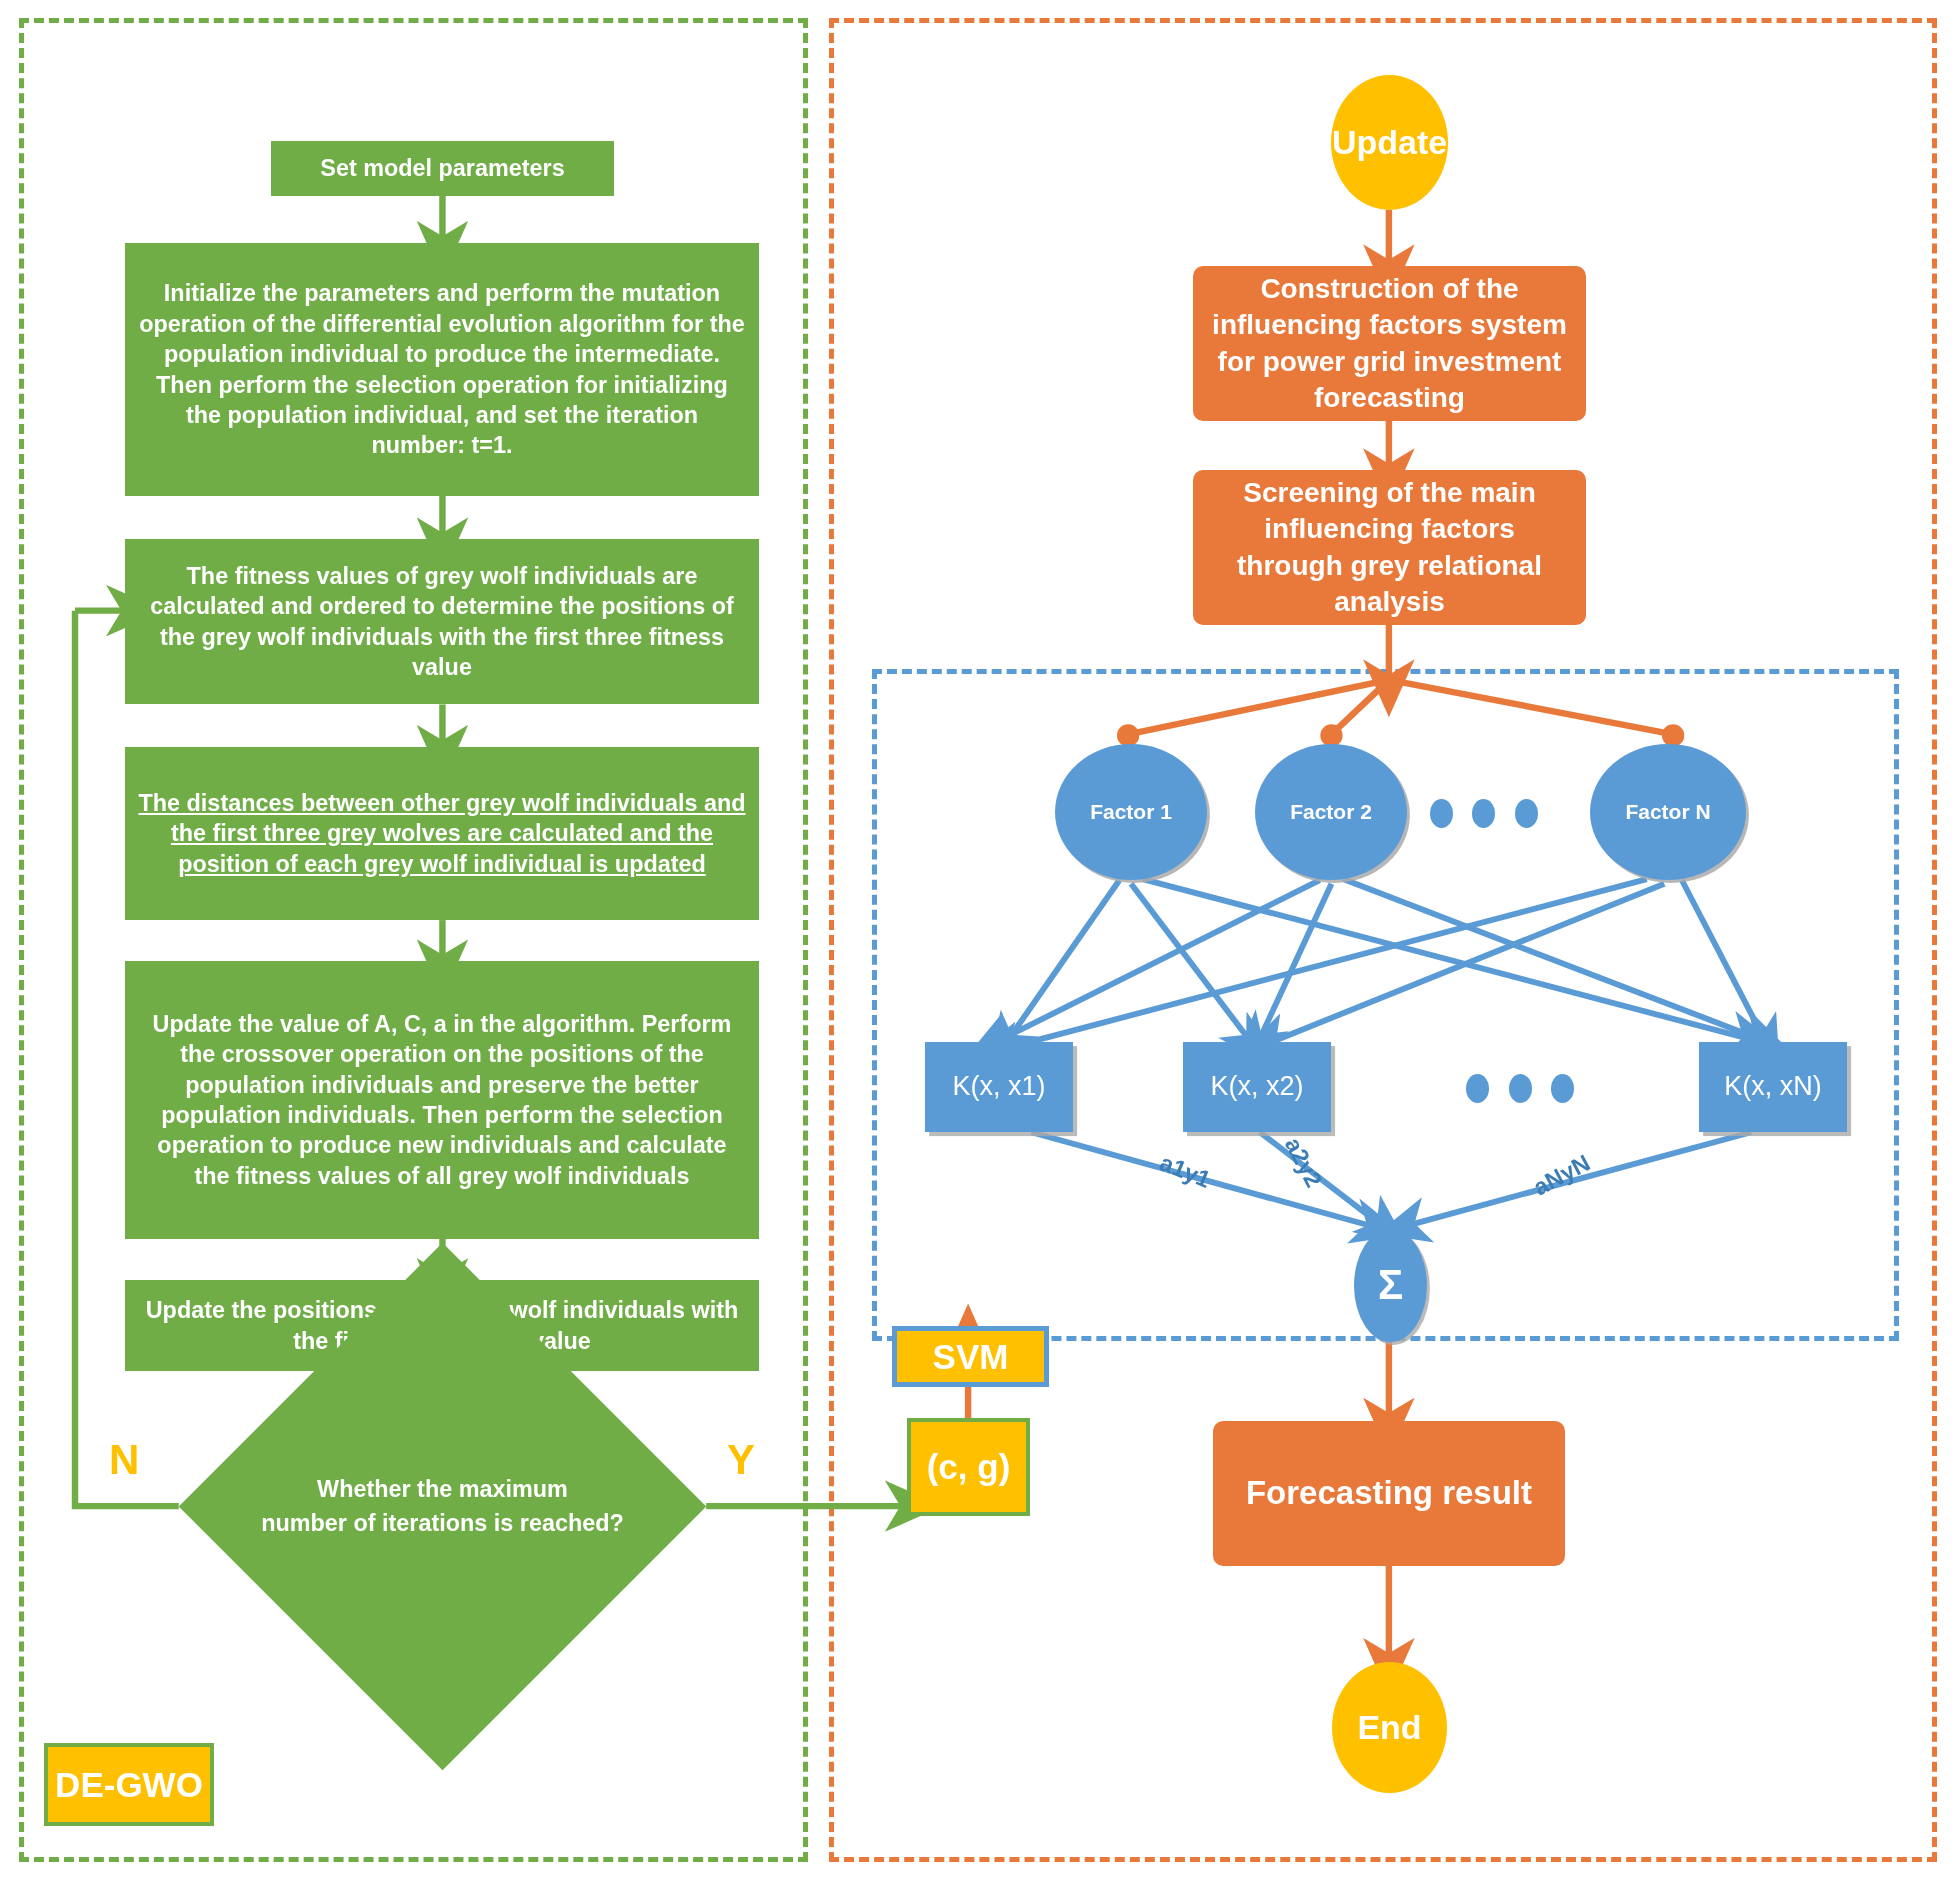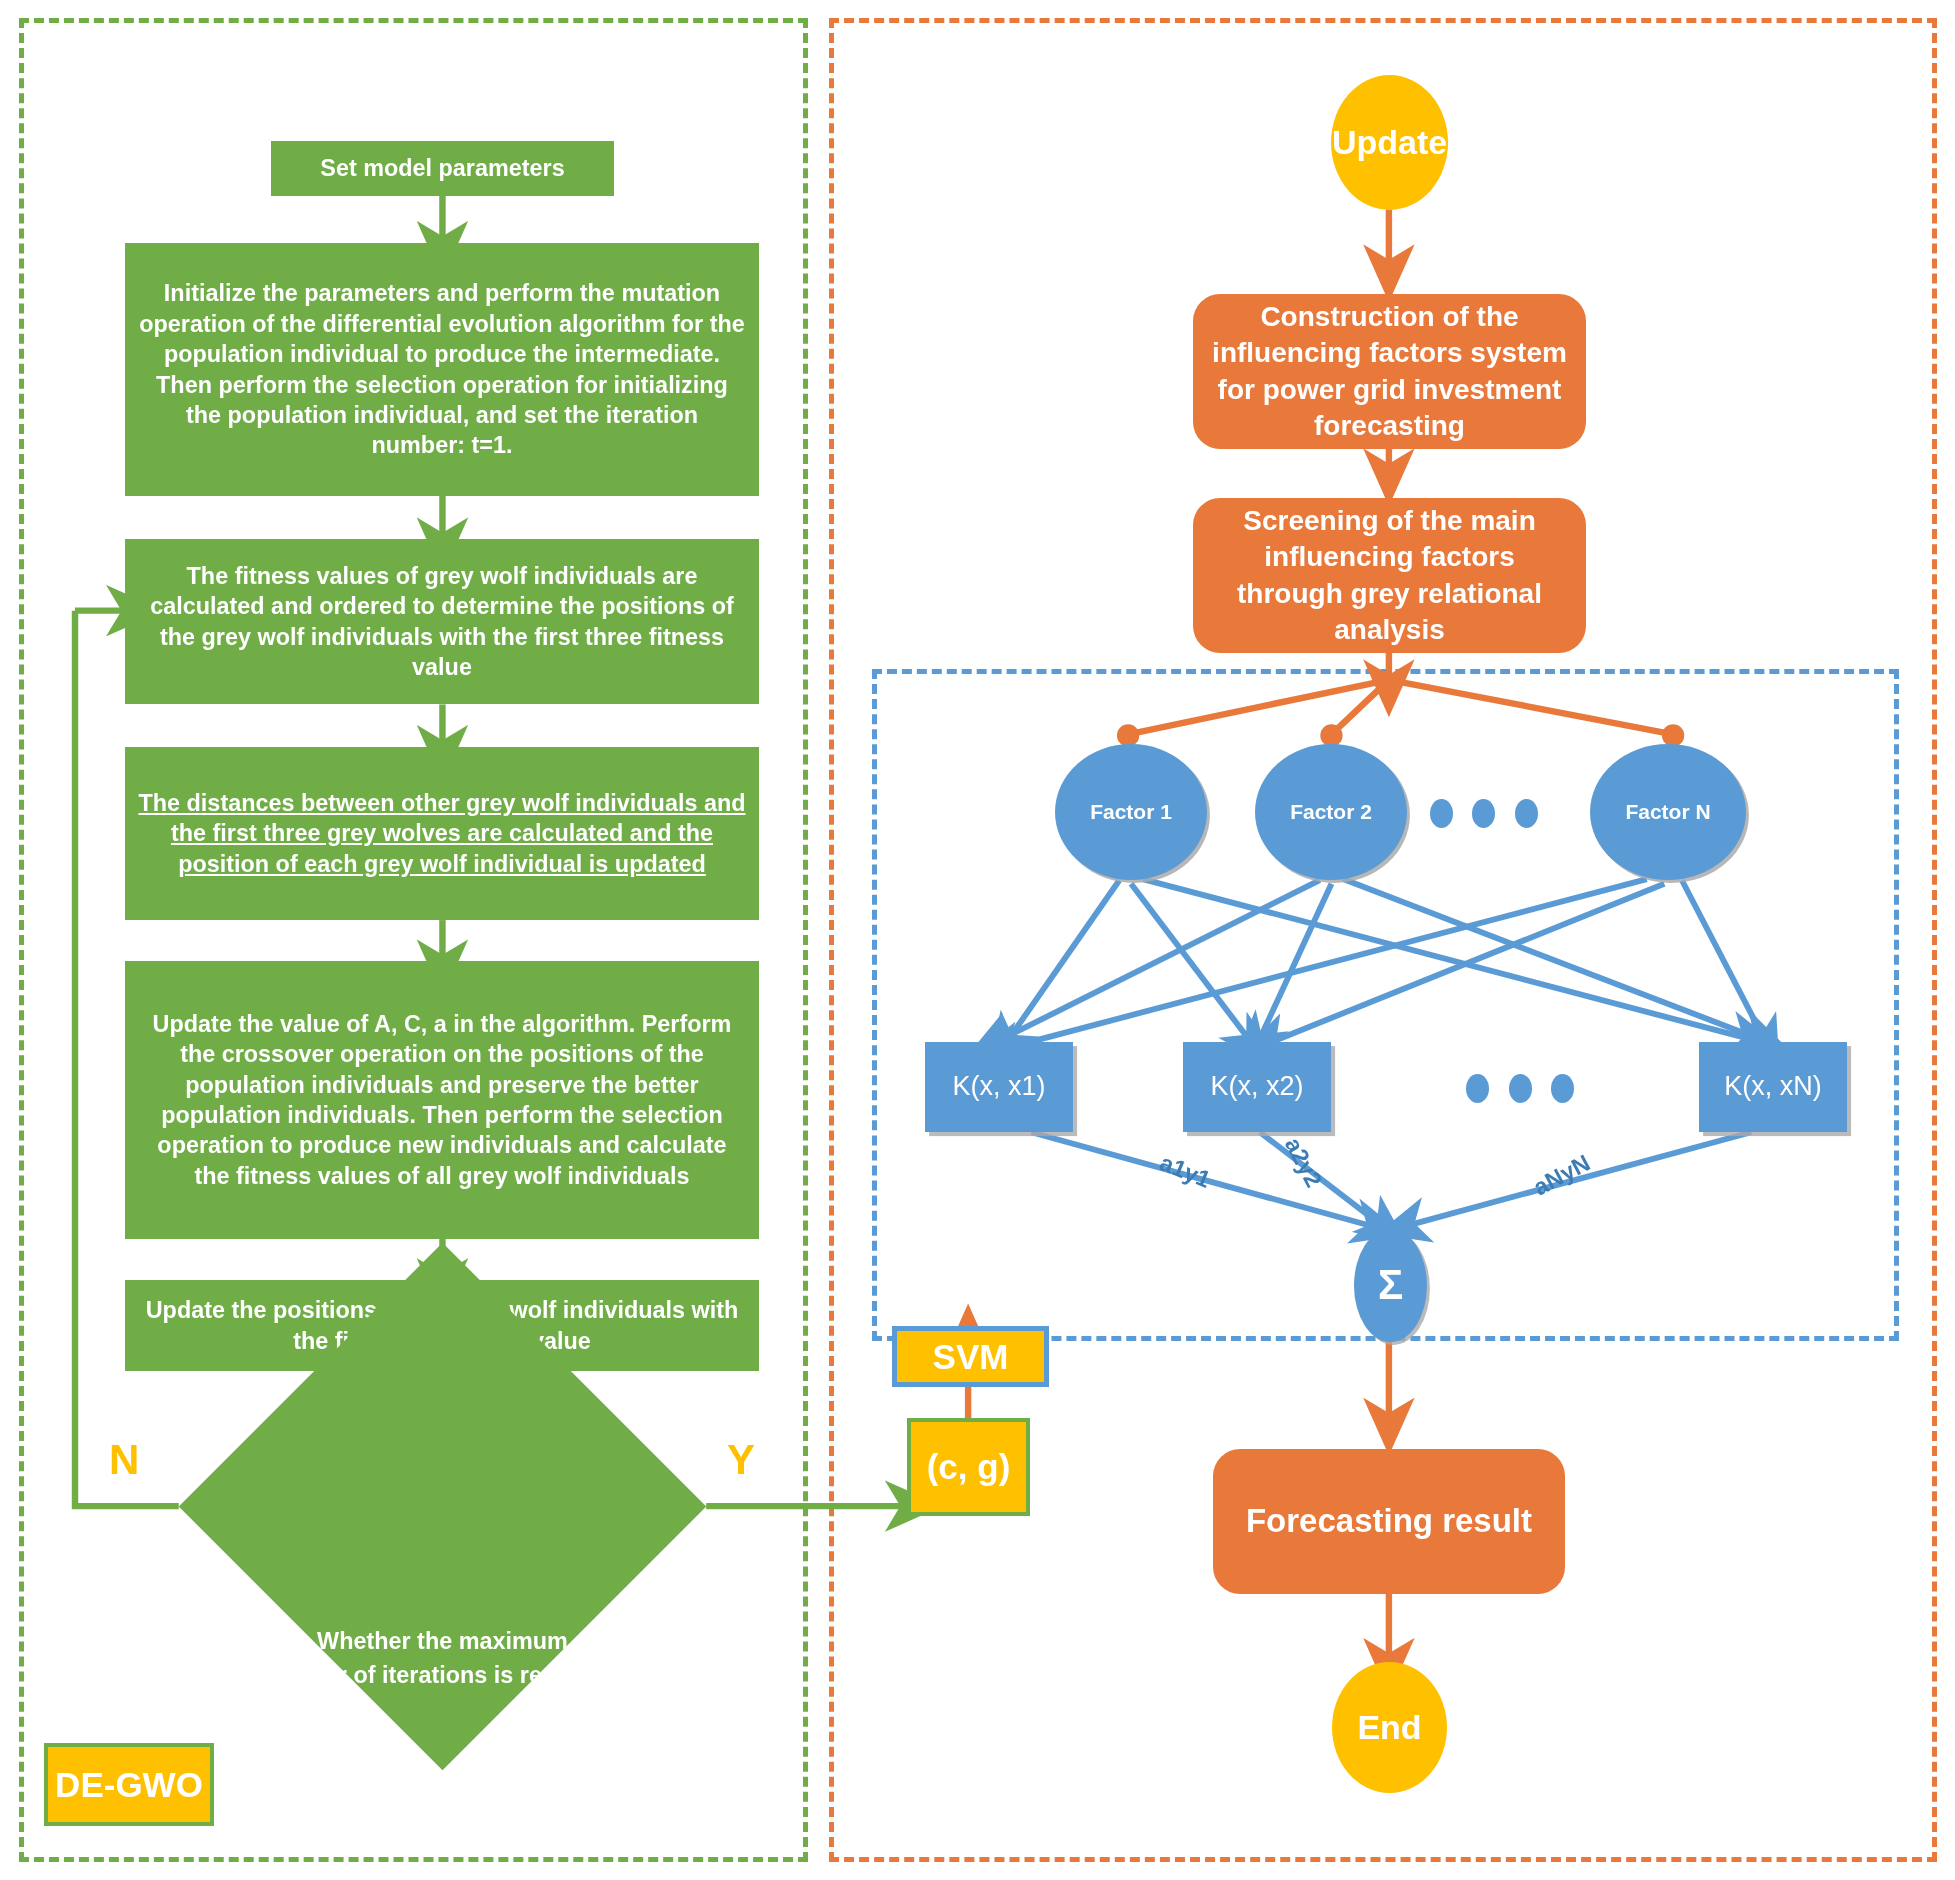--- a/index.html
+++ b/index.html
@@ -17,25 +17,25 @@
   .dash-blue{position:absolute;box-sizing:border-box;border:5.3px dashed #5B9BD5;}
 
   
   .gbox{background:#70AD47;font-weight:700;font-size:23.4px;padding:7px 13px;}
 
   
   .diamond-wrap{position:absolute;}
   .diamond{position:absolute;left:0;top:0;width:100%;height:100%;
            background:#70AD47;transform:rotate(45deg);}
   .diamond-txt{position:absolute;left:0;top:0;width:100%;height:100%;
-           display:flex;align-items:flex-end;justify-content:center;text-align:center;
+           display:flex;align-items:center;justify-content:center;text-align:center;
            color:#fff;font-weight:700;font-size:23.4px;line-height:1.45;z-index:2;}
 
   
-  .obox{background:#E8793A;border-radius:27px;font-weight:700;font-size:28px;padding:8.2px 15.2px;margin-top:28px;}
+  .obox{background:#E8793A;border-radius:10px;font-weight:700;font-size:28px;padding:8.2px 15.2px;}
 
   
   .gold-ellipse{background:#FFC000;border-radius:50%;font-weight:700;font-size:34px;}
 
   
   .gold-box{background:#FFC000;font-weight:700;font-size:35px;box-sizing:border-box;}
   .gold-box.green-edge{border:4.1px solid #70AD47;}
   .gold-box.blue-edge{border:5.3px solid #5B9BD5;margin-top:48px;}
 
   

